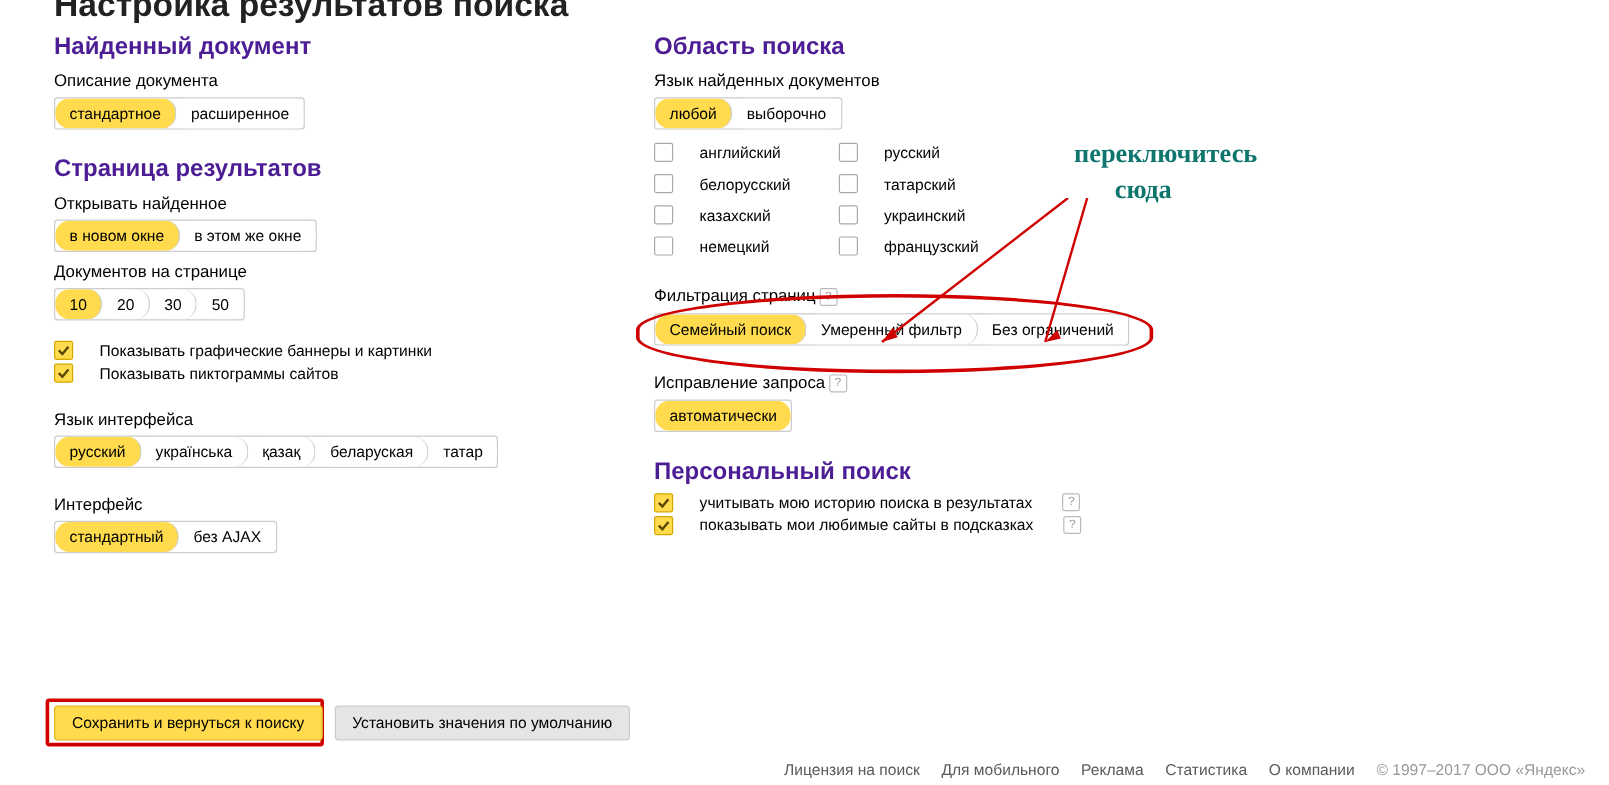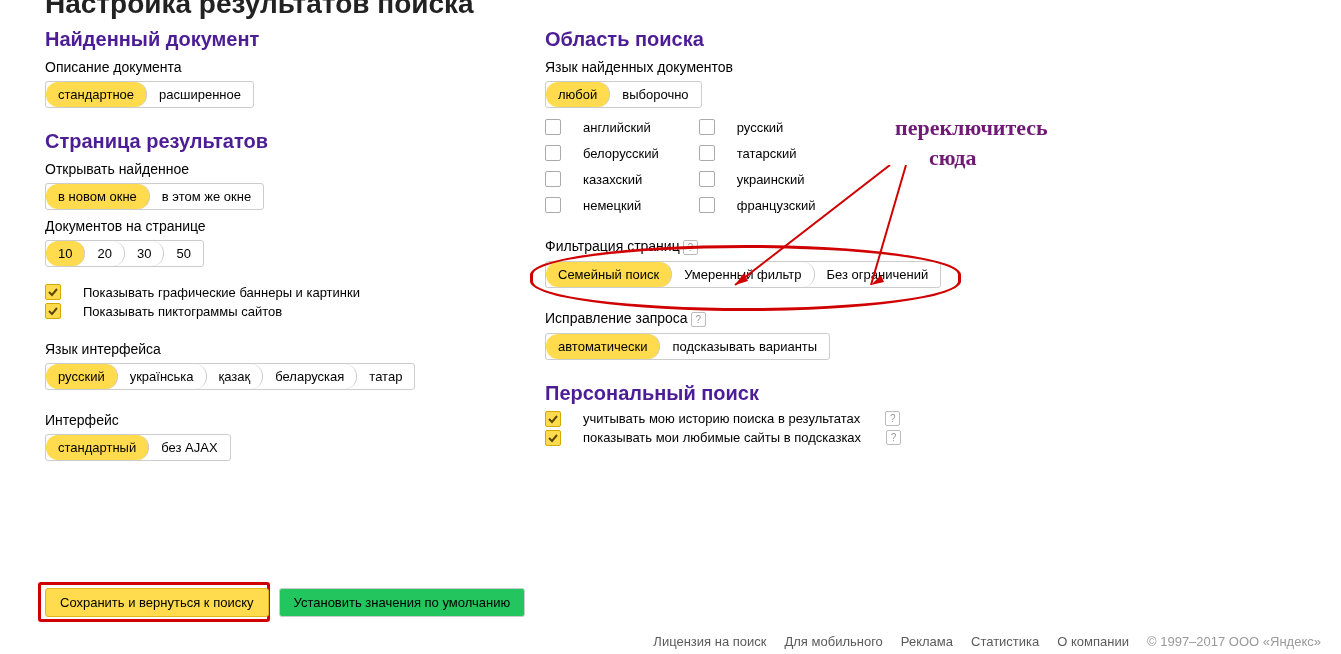--- a/index.html
+++ b/index.html
@@ -17,29 +17,29 @@
 .seg .opt:last-child{border-right:none;}
 .seg .opt.sel{background:#ffdb4d;}
 .cb-row{margin:3px 0;display:flex;align-items:center;gap:22px;}
 .cb{width:14px;height:14px;border:1px solid #aaa;border-radius:2px;display:inline-flex;align-items:center;justify-content:center;flex-shrink:0;background:#fff;}
 .cb.checked{background:#ffdb4d;border-color:#d4a800;}
 .cb.checked svg{display:block;}
 .cb svg{display:none;}
 .lang-cols{display:flex;gap:40px;margin-top:8px;}
 .lang-col{display:flex;flex-direction:column;gap:4px;}
 .help{display:inline-flex;width:13px;height:13px;border:1px solid #bbb;border-radius:2px;align-items:center;justify-content:center;font-size:10px;color:#999;margin-left:3px;vertical-align:middle;}
-.annot{position:absolute;font-family:"Times New Roman",serif;font-weight:bold;font-size:22px;color:#701a75;}
+.annot{position:absolute;font-family:"Times New Roman",serif;font-weight:bold;font-size:22px;color:#0f766e;}
 .annot1{left:895px;top:115px;}
 .annot2{left:895px;top:145px;margin-left:34px;}
 .red-ellipse{position:absolute;border:3px solid #d00000;border-radius:50%/45%;pointer-events:none;}
 .ell-filter{left:530px;top:245px;width:425px;height:60px;}
 .red-rect{position:absolute;border:3px solid #d00000;border-radius:3px;pointer-events:none;}
 .rect-save{left:38px;top:582px;width:226px;height:34px;}
 .buttons{position:absolute;left:45px;top:588px;display:flex;gap:10px;}
-.btn{padding:6px 14px;border:1px solid #ccc;border-radius:3px;font-size:13px;cursor:pointer;background:#22c55e;}
+.btn{padding:6px 14px;border:1px solid #ccc;border-radius:3px;font-size:13px;cursor:pointer;background:#e5e5e5;}
 .btn.primary{background:#ffdb4d;border-color:#e0bb20;}
 .footer{position:absolute;bottom:0;left:0;right:0;height:22px;border-top:0;color:#888;font-size:13px;display:flex;justify-content:flex-end;align-items:center;gap:18px;padding:0 20px 2px 0;}
 .footer a{color:#5a5a5a;text-decoration:none;}
 .footer .copy{color:#999;}
 svg.arrow{position:absolute;pointer-events:none;}
 .arrow1{left:730px;top:165px;}
 .arrow2{left:866px;top:165px;}
 </style>
 </head>
 <body>
@@ -165,21 +165,20 @@
         <div class="opt sel">Семейный поиск</div>
         <div class="opt">Умеренный фильтр</div>
         <div class="opt">Без ограничений</div>
       </div>
     </div>
 
     <div class="section">
       <div class="field-label"><span>Исправление запроса</span><span class="help">?</span></div>
       <div class="seg">
         <div class="opt sel">автоматически</div>
-        <div class="opt">подсказывать варианты</div>
       </div>
     </div>
 
     <div class="section">
       <div class="section-title">Персональный поиск</div>
       <div class="cb-row">
         <span class="cb checked">
               <svg width="10" height="10" viewBox="0 0 10 10">
                 <path d="M1 5 L4 8 L9 2" stroke="#5a4700" stroke-width="2" fill="none"></path>
               </svg>

